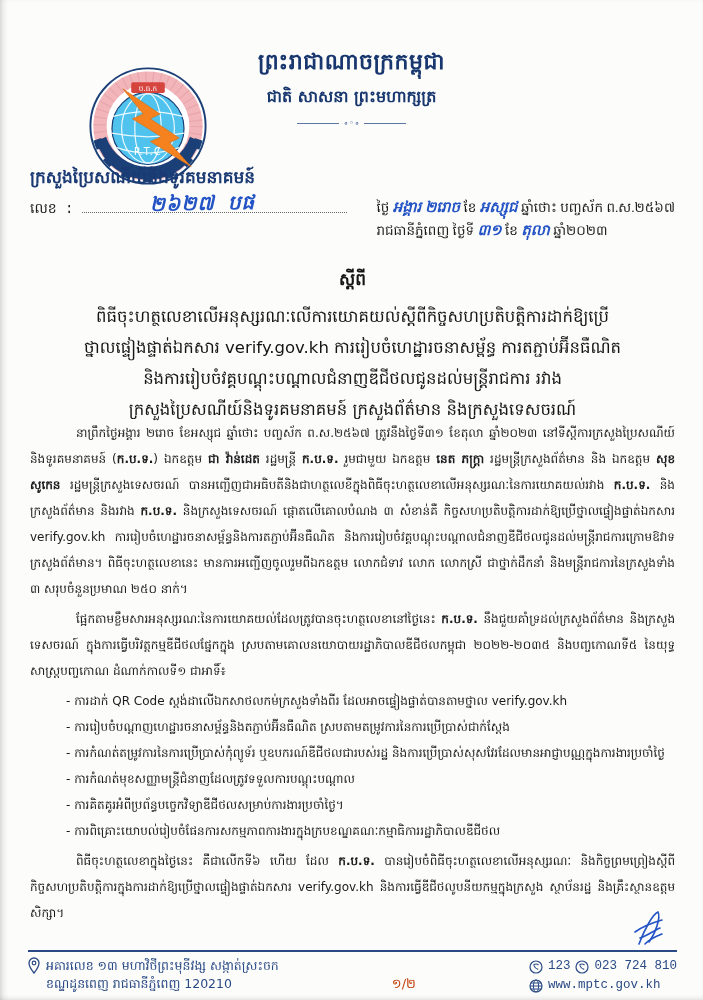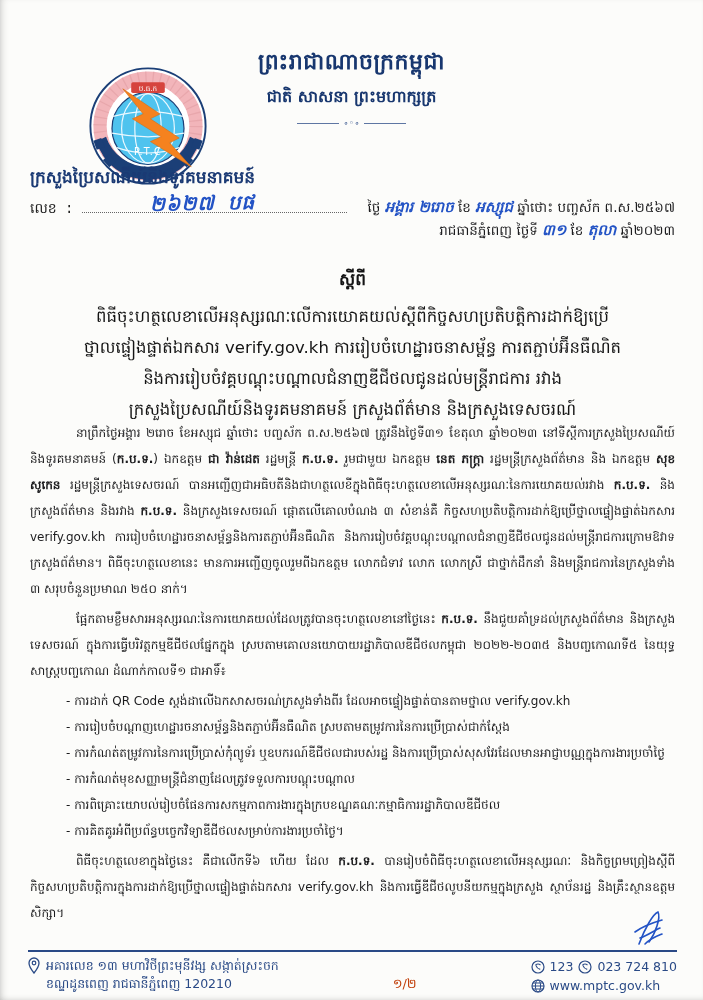--- a/index.html
+++ b/index.html
@@ -11,21 +11,21 @@
   .kingdom{font-size:22px;font-weight:bold;letter-spacing:.5px;}
   .motto{font-size:16px;font-weight:bold;margin-top:6px;}
   .ornament{margin-top:8px;display:flex;align-items:center;justify-content:center;gap:4px;color:#2a4a86;font-size:9px;}
   .orn-line{display:inline-block;width:42px;height:1px;background:#2a4a86;opacity:.75;}
   .logo-wrap{position:absolute;left:88px;top:66px;width:120px;height:120px;}
   .ministry{position:absolute;left:30px;top:166px;color:#1b3a74;font-size:17px;font-weight:bold;font-family:Liberation Mono, monospace;}
   .num-line{position:absolute;left:30px;top:198px;width:320px;font-size:14px;color:#222;font-family:Liberation Mono, monospace;}
   .num-dots{display:inline-block;width:265px;border-bottom:1.5px dotted #666;height:14px;}
   .hand{color:#2353c5;font-style:italic;font-weight:bold;}
   .num-hand{position:absolute;left:120px;top:-8px;font-size:20px;transform:rotate(-1deg);letter-spacing:1px;}
-  .date-block{position:absolute;right:28px;top:196px;text-align:right;font-size:13.5px;color:#1d1d1f;line-height:23px;}
+  .date-block{position:absolute;right:28px;top:196px;text-align:left;font-size:13.5px;color:#1d1d1f;line-height:23px;font-family:Liberation Serif, serif;}
   .date-block .hand{font-size:15px;}
   
   .title-block{position:absolute;top:262px;left:30px;right:28px;text-align:center;color:#141414;}
   .title-h1{font-size:19px;font-weight:bold;}
   .title-sub{font-size:17px;font-weight:bold;margin-top:6px;}
   .title-lines{margin-top:8px;font-size:16.5px;font-weight:normal;line-height:31px;}
   
   .body-block{position:absolute;top:420px;left:30px;right:28px;color:#1b1b1d;font-size:12px;
               line-height:26px;text-align:justify;}
   .para{text-indent:46px;margin:0 0 4px 0;}
@@ -33,21 +33,21 @@
   .bullets li{padding-left:30px;text-indent:-12px;margin-left:18px;}
   .bullets li::before{content:"- ";}
   b{font-weight:bold;}
   
   .signature{position:absolute;right:38px;top:908px;width:34px;height:40px;}
   
   .footer{position:absolute;left:28px;right:26px;top:950px;border-top:2px solid #2a4a86;
           padding-top:5px;display:flex;justify-content:space-between;color:#2a4a86;font-size:12.5px;}
   .f-left{display:flex;gap:6px;max-width:330px;line-height:18px;}
   .f-page{color:#c2410c;font-size:13px;align-self:flex-start;margin-top:18px;}
-  .f-right{text-align:center;line-height:19px;}
+  .f-right{text-align:center;line-height:19px;font-family:Liberation Mono, monospace;}
   .f-row{display:flex;align-items:center;gap:5px;justify-content:flex-start;}
   .icon-svg{flex:0 0 auto;}
 </style>
 </head>
 <body>
 
 <div class="page">
 
   <div class="kingdom-block">
     <div class="kingdom">ព្រះរាជាណាចក្រកម្ពុជា</div>
@@ -125,26 +125,26 @@
       <div>ថ្នាលផ្ទៀងផ្ទាត់ឯកសារ verify.gov.kh ការរៀបចំហេដ្ឋារចនាសម្ព័ន្ធ ការតភ្ជាប់អ៊ីនធឺណិត</div>
       <div>និងការរៀបចំវគ្គបណ្ដុះបណ្ដាលជំនាញឌីជីថលជូនដល់មន្ត្រីរាជការ រវាង</div>
       <div>ក្រសួងប្រៃសណីយ៍និងទូរគមនាគមន៍ ក្រសួងព័ត៌មាន និងក្រសួងទេសចរណ៍</div>
     </div>
   </div>
 
   <div class="body-block">
     <p class="para">នាព្រឹកថ្ងៃអង្គារ ២រោច ខែអស្សុជ ឆ្នាំថោះ បញ្ចស័ក ព.ស.២៥៦៧ ត្រូវនឹងថ្ងៃទី៣១ ខែតុលា ឆ្នាំ២០២៣ នៅទីស្ដីការក្រសួងប្រៃសណីយ៍និងទូរគមនាគមន៍ (<b>ក.ប.ទ.</b>) ឯកឧត្ដម <b>ជា វ៉ាន់ដេត</b> រដ្ឋមន្ត្រី <b>ក.ប.ទ.</b> រួមជាមួយ ឯកឧត្ដម <b>នេត ភក្ត្រា</b> រដ្ឋមន្ត្រីក្រសួងព័ត៌មាន និង ឯកឧត្ដម <b>សុខ សូកេន</b> រដ្ឋមន្ត្រីក្រសួងទេសចរណ៍ បានអញ្ជើញជាអធិបតីនិងជាហត្ថលេខីក្នុងពិធីចុះហត្ថលេខាលើអនុស្សរណៈនៃការយោគយល់រវាង <b>ក.ប.ទ.</b> និងក្រសួងព័ត៌មាន និងរវាង <b>ក.ប.ទ.</b> និងក្រសួងទេសចរណ៍ ផ្ដោតលើគោលបំណង ៣ សំខាន់គឺ កិច្ចសហប្រតិបត្តិការដាក់ឱ្យប្រើថ្នាលផ្ទៀងផ្ទាត់ឯកសារ verify.gov.kh ការរៀបចំហេដ្ឋារចនាសម្ព័ន្ធនិងការតភ្ជាប់អ៊ីនធឺណិត និងការរៀបចំវគ្គបណ្ដុះបណ្ដាលជំនាញឌីជីថលជូនដល់មន្ត្រីរាជការក្រោមឱវាទក្រសួងព័ត៌មាន។ ពិធីចុះហត្ថលេខានេះ មានការអញ្ជើញចូលរួមពីឯកឧត្ដម លោកជំទាវ លោក លោកស្រី ជាថ្នាក់ដឹកនាំ និងមន្ត្រីរាជការនៃក្រសួងទាំង ៣ សរុបចំនួនប្រមាណ ២៥០ នាក់។</p>
     <p class="para">ផ្អែកតាមខ្លឹមសារអនុស្សរណៈនៃការយោគយល់ដែលត្រូវបានចុះហត្ថលេខានៅថ្ងៃនេះ <b>ក.ប.ទ.</b> នឹងជួយគាំទ្រដល់ក្រសួងព័ត៌មាន និងក្រសួងទេសចរណ៍ ក្នុងការធ្វើបរិវត្តកម្មឌីជីថលផ្នែកក្នុង ស្របតាមគោលនយោបាយរដ្ឋាភិបាលឌីជីថលកម្ពុជា ២០២២-២០៣៥ និងបញ្ចកោណទី៥ នៃយុទ្ធសាស្ត្របញ្ចកោណ ដំណាក់កាលទី១ ជាអាទិ៍៖</p>
     <ul class="bullets">
-      <li>ការដាក់ QR Code ស្ដង់ដាលើឯកសាសចរណ់ក្រសួងទាំងពីរ ដែលអាចផ្ទៀងផ្ទាត់បានតាមថ្នាល verify.gov.kh</li>
+      <li>ការដាក់ QR Code ស្ដង់ដាលើឯកសាថលកម់ក្រសួងទាំងពីរ ដែលអាចផ្ទៀងផ្ទាត់បានតាមថ្នាល verify.gov.kh</li>
       <li>ការរៀបចំបណ្ដាញហេដ្ឋារចនាសម្ព័ន្ធនិងតភ្ជាប់អ៊ីនធឺណិត ស្របតាមតម្រូវការនៃការប្រើប្រាស់ជាក់ស្ដែង</li>
       <li>ការកំណត់តម្រូវការនៃការប្រើប្រាស់កុំព្យូទ័រ ឬឧបករណ៍ឌីជីថលជារបស់រដ្ឋ និងការប្រើប្រាស់សុសវែរដែលមានអាជ្ញាបណ្ណក្នុងការងារប្រចាំថ្ងៃ</li>
       <li>ការកំណត់មុខសញ្ញាមន្ត្រីជំនាញដែលត្រូវទទួលការបណ្ដុះបណ្ដាល</li>
+      <li>ការគិតគូរអំពីប្រព័ន្ធបច្ចេកវិទ្យាឌីជីថលសម្រាប់ការងារប្រចាំថ្ងៃ។</li>
       <li>ការពិគ្រោះយោបល់រៀបចំផែនការសកម្មភាពការងារក្នុងក្របខណ្ឌគណៈកម្មាធិការរដ្ឋាភិបាលឌីជីថល</li>
-      <li>ការគិតគូរអំពីប្រព័ន្ធបច្ចេកវិទ្យាឌីជីថលសម្រាប់ការងារប្រចាំថ្ងៃ។</li>
     </ul>
     <p class="para">ពិធីចុះហត្ថលេខាក្នុងថ្ងៃនេះ គឺជាលើកទី៦ ហើយ ដែល <b>ក.ប.ទ.</b> បានរៀបចំពិធីចុះហត្ថលេខាលើអនុស្សរណៈ និងកិច្ចព្រមព្រៀងស្ដីពីកិច្ចសហប្រតិបត្តិការក្នុងការដាក់ឱ្យប្រើថ្នាលផ្ទៀងផ្ទាត់ឯកសារ verify.gov.kh និងការធ្វើឌីជីថលូបនីយកម្មក្នុងក្រសួង ស្ថាប័នរដ្ឋ និងគ្រឹះស្ថានឧត្ដមសិក្សា។</p>
   </div>
 
   <div class="signature">
     <svg viewBox="0 0 34 40" width="34" height="40">
       <g fill="none" stroke="#2353c5" stroke-width="1.6" stroke-linecap="round">
         <path d="M8,36 C14,20 22,6 27,4 C30,10 24,26 18,34"></path>
         <path d="M4,24 C12,18 24,14 31,12"></path>
         <path d="M9,30 C16,28 24,22 29,20"></path>

